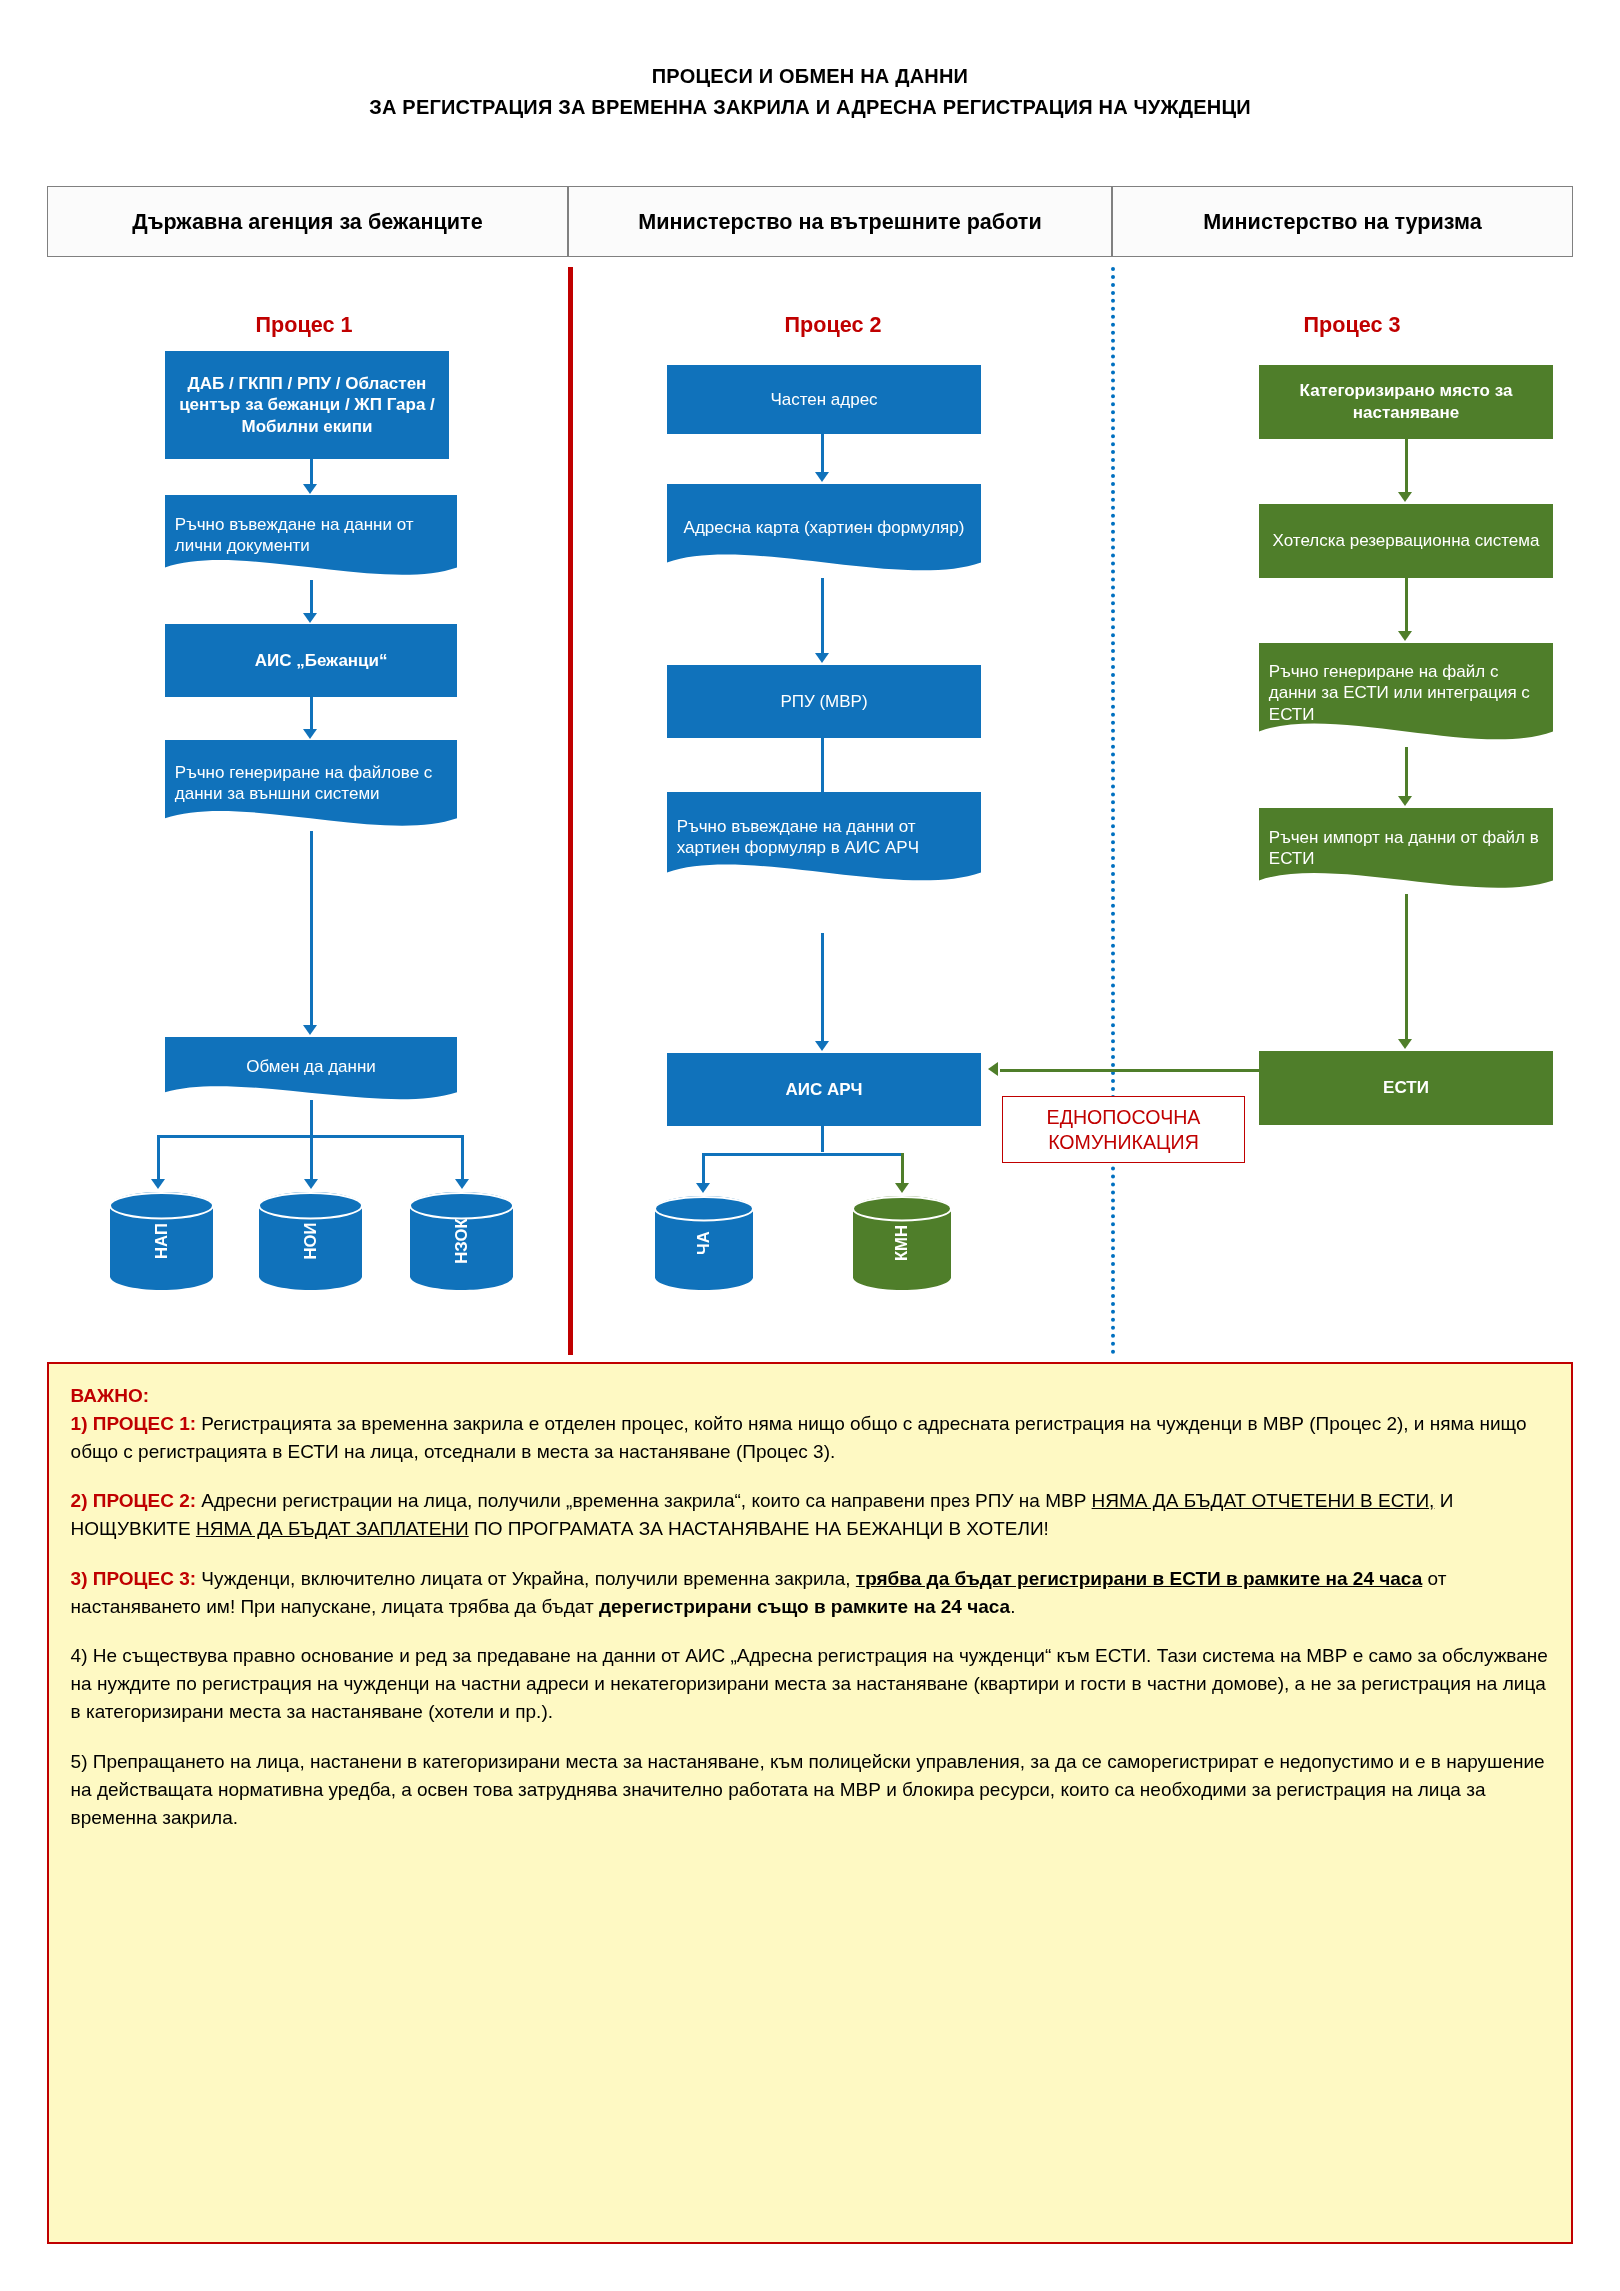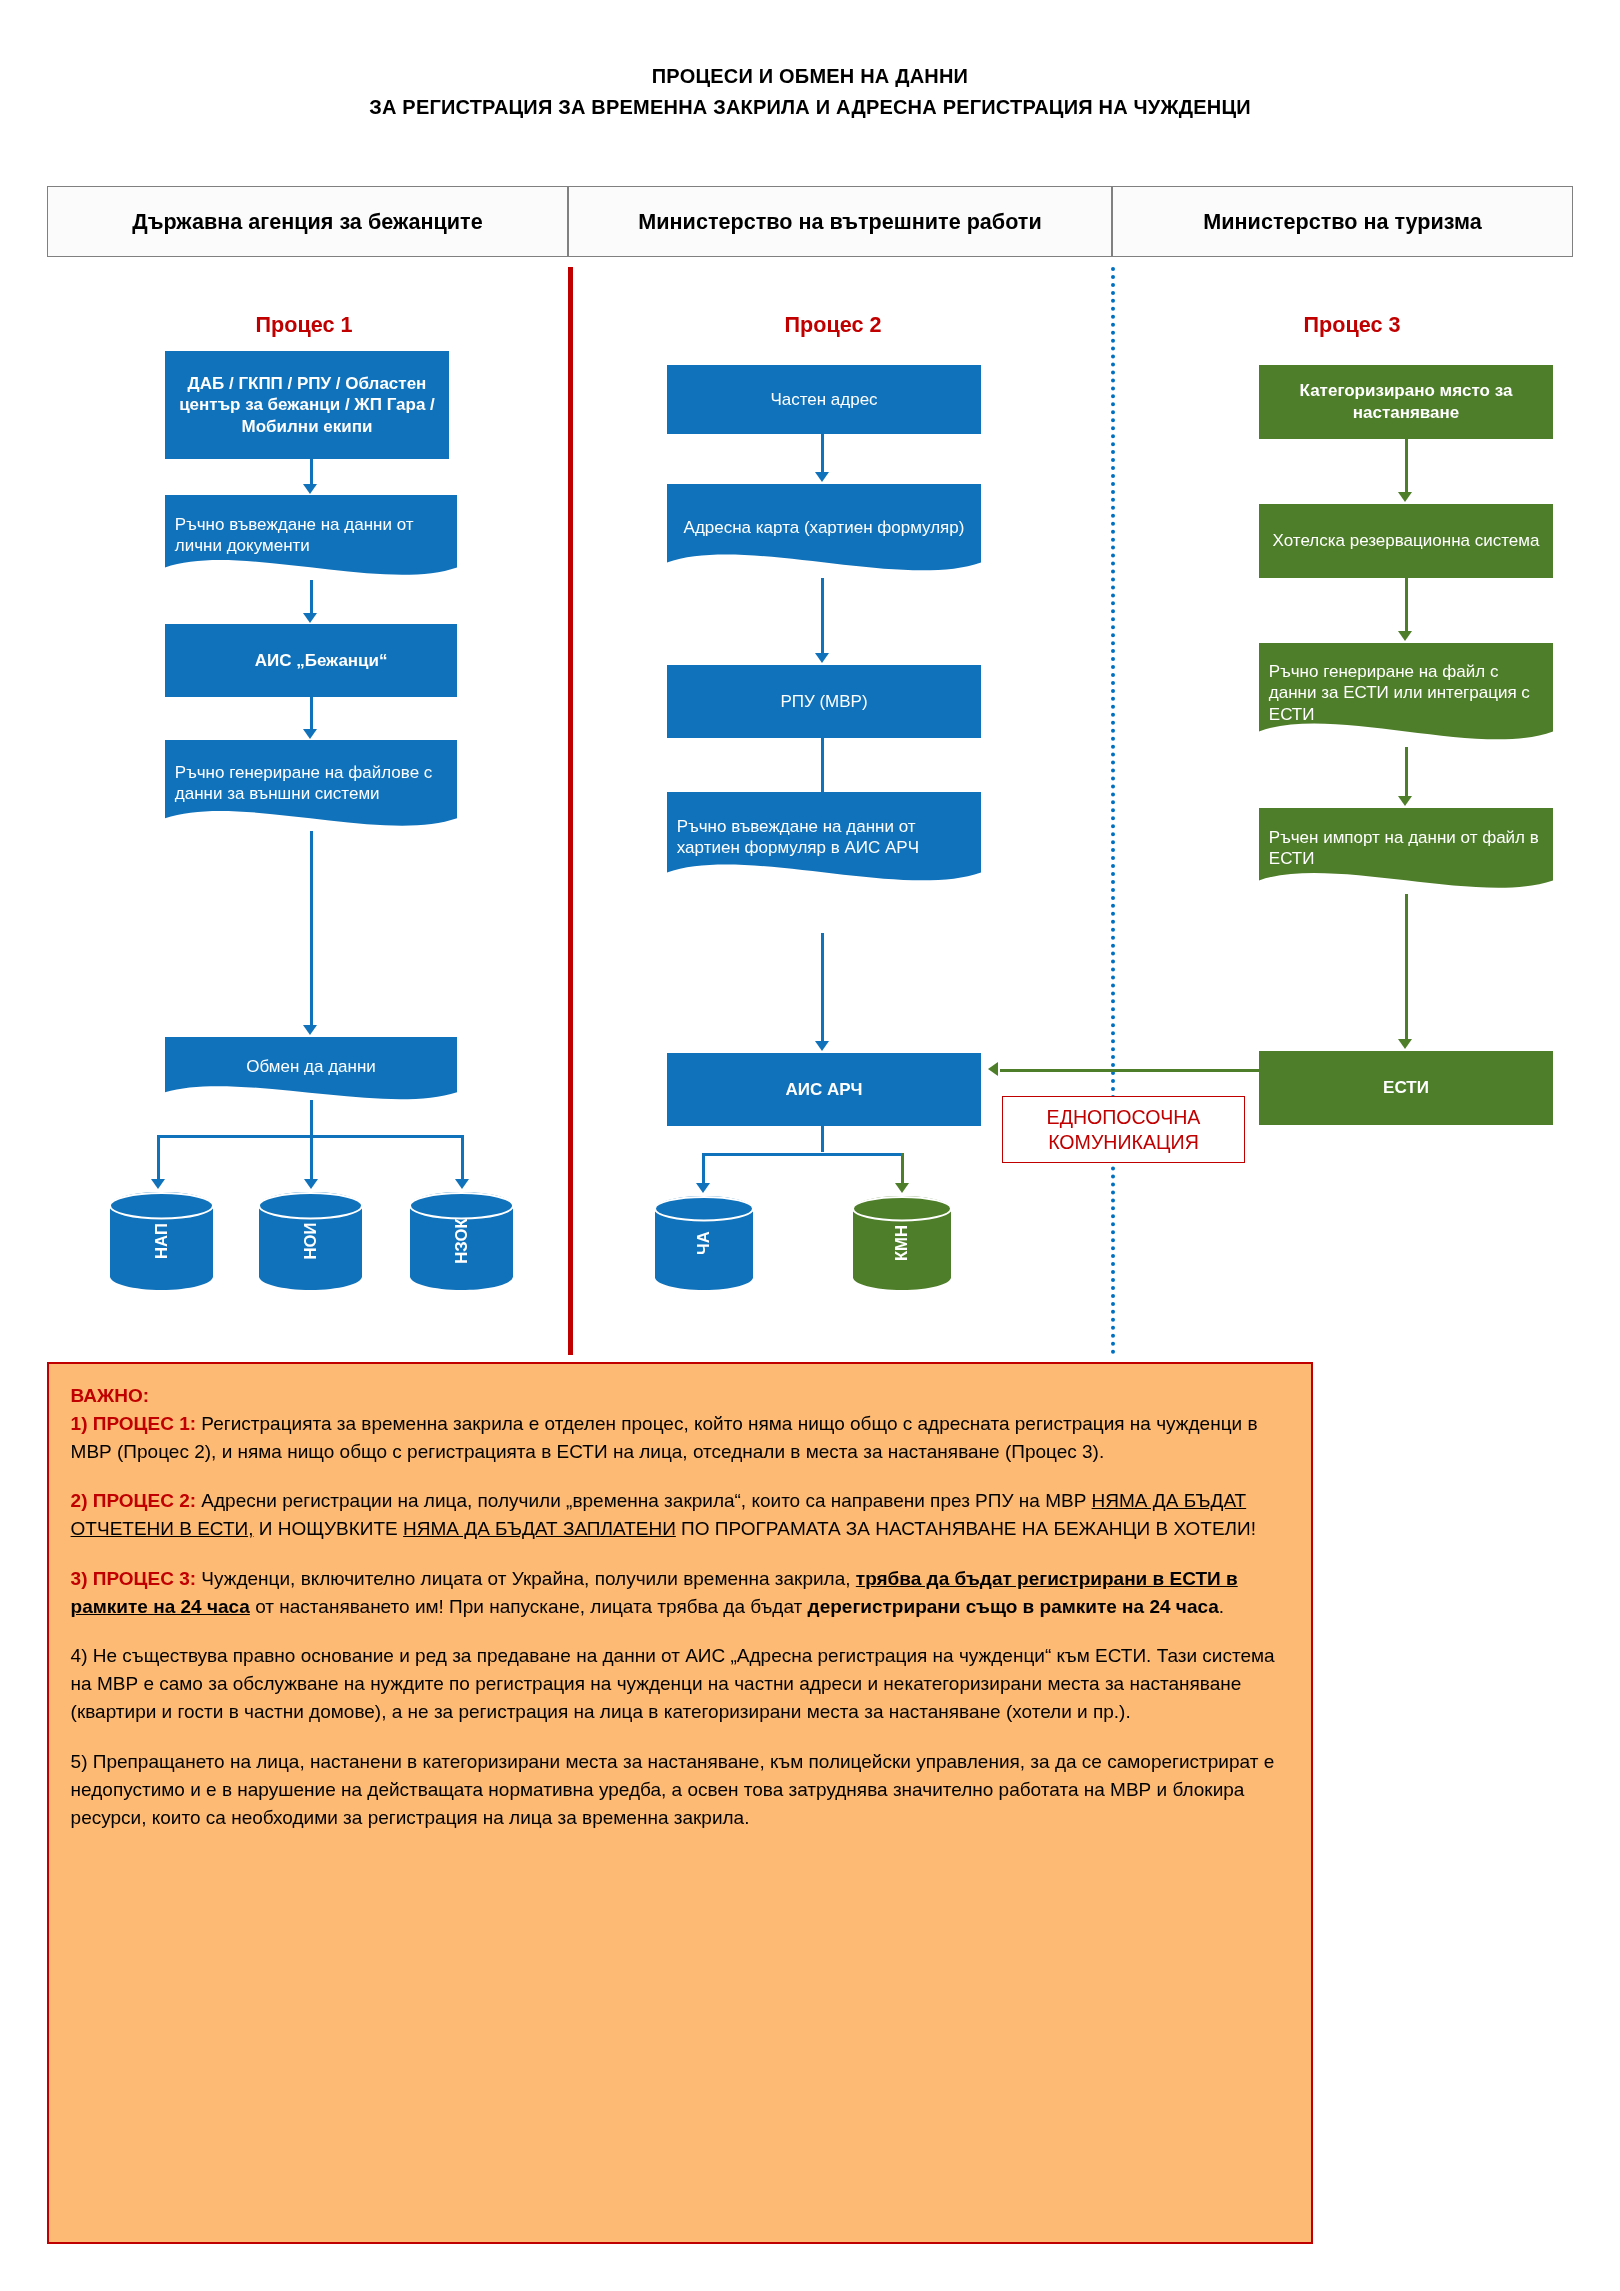--- a/index.html
+++ b/index.html
@@ -126,23 +126,23 @@
     background: #fff;
     color: #c00000;
     font-size: 19.6px; line-height: 24.5px;
     display:flex; align-items:center; justify-content:center;
     text-align:center;
   }
 
   
   .note {
     position: absolute;
-    left: 47px; top: 1362px; width: 1266px; height: 882px;
+    left: 47px; top: 1362px; width: 1526px; height: 882px;
     border: 2.9px solid #c00000;
-    background: #fdba74;
+    background: #fef9c3;
     padding: 17.6px 21.6px;
     font-size: 19px;
     line-height: 28px;
   }
   .note p { margin: 0 0 21.6px 0; }
   .note p:last-child { margin-bottom: 0; }
   .red { color:#c00000; font-weight:bold; }
   .u { text-decoration: underline; }
 </style>
 </head>

